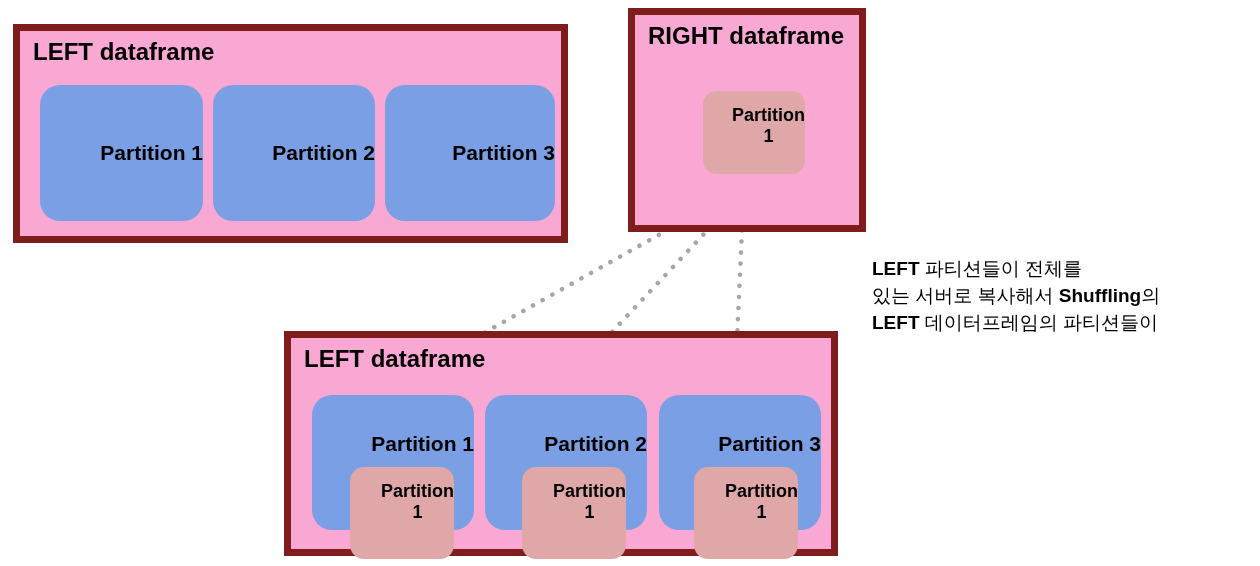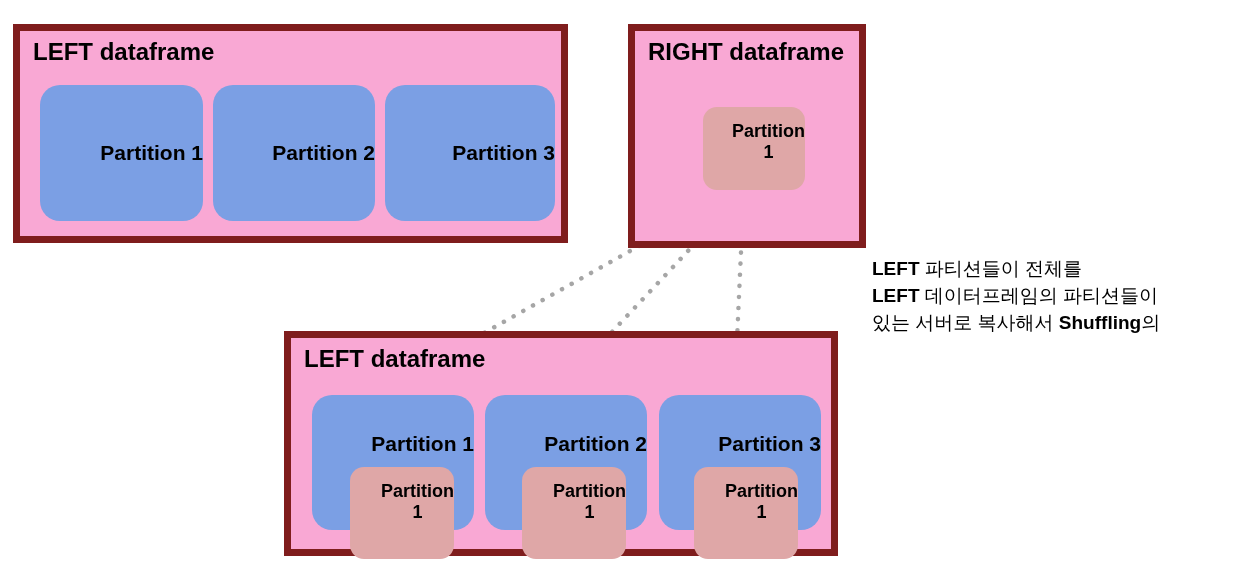--- a/index.html
+++ b/index.html
@@ -68,21 +68,21 @@
     width: 555px;
     height: 219px;
   }
   #frame-left-top .pbox.blue { top: 54px; height: 136px; }
   #lt-p1 { left: 20px;  width: 163px; }
   #lt-p2 { left: 193px; width: 162px; }
   #lt-p3 { left: 365px; width: 170px; }
   
   #frame-right-top {
     left: 628px;
-    top: 24px;
+    top: 8px;
     width: 238px;
     height: 224px;
   }
   #rt-p1 {
     left: 68px;
     top: 76px;
     width: 102px;
     height: 83px;
     align-items: flex-start;
     padding-top: 14px;
@@ -192,17 +192,17 @@
 1</span>
     </div>
     <div class="pbox pink" id="lb-r3">
       <span class="lbl">Partition
 1</span>
     </div>
   </div>
 
   <div id="note">
     <div><b>LEFT</b><span> 파티션들이 전체를</span></div>
+    <div><span>있는 서버로 복사해서 </span><b>Shuffling</b><span>의</span></div>
     <div><b>LEFT</b><span> 데이터프레임의 파티션들이</span></div>
-    <div><span>있는 서버로 복사해서 </span><b>Shuffling</b><span>의</span></div>
   </div>
 
 </div>
 
 </body></html>

